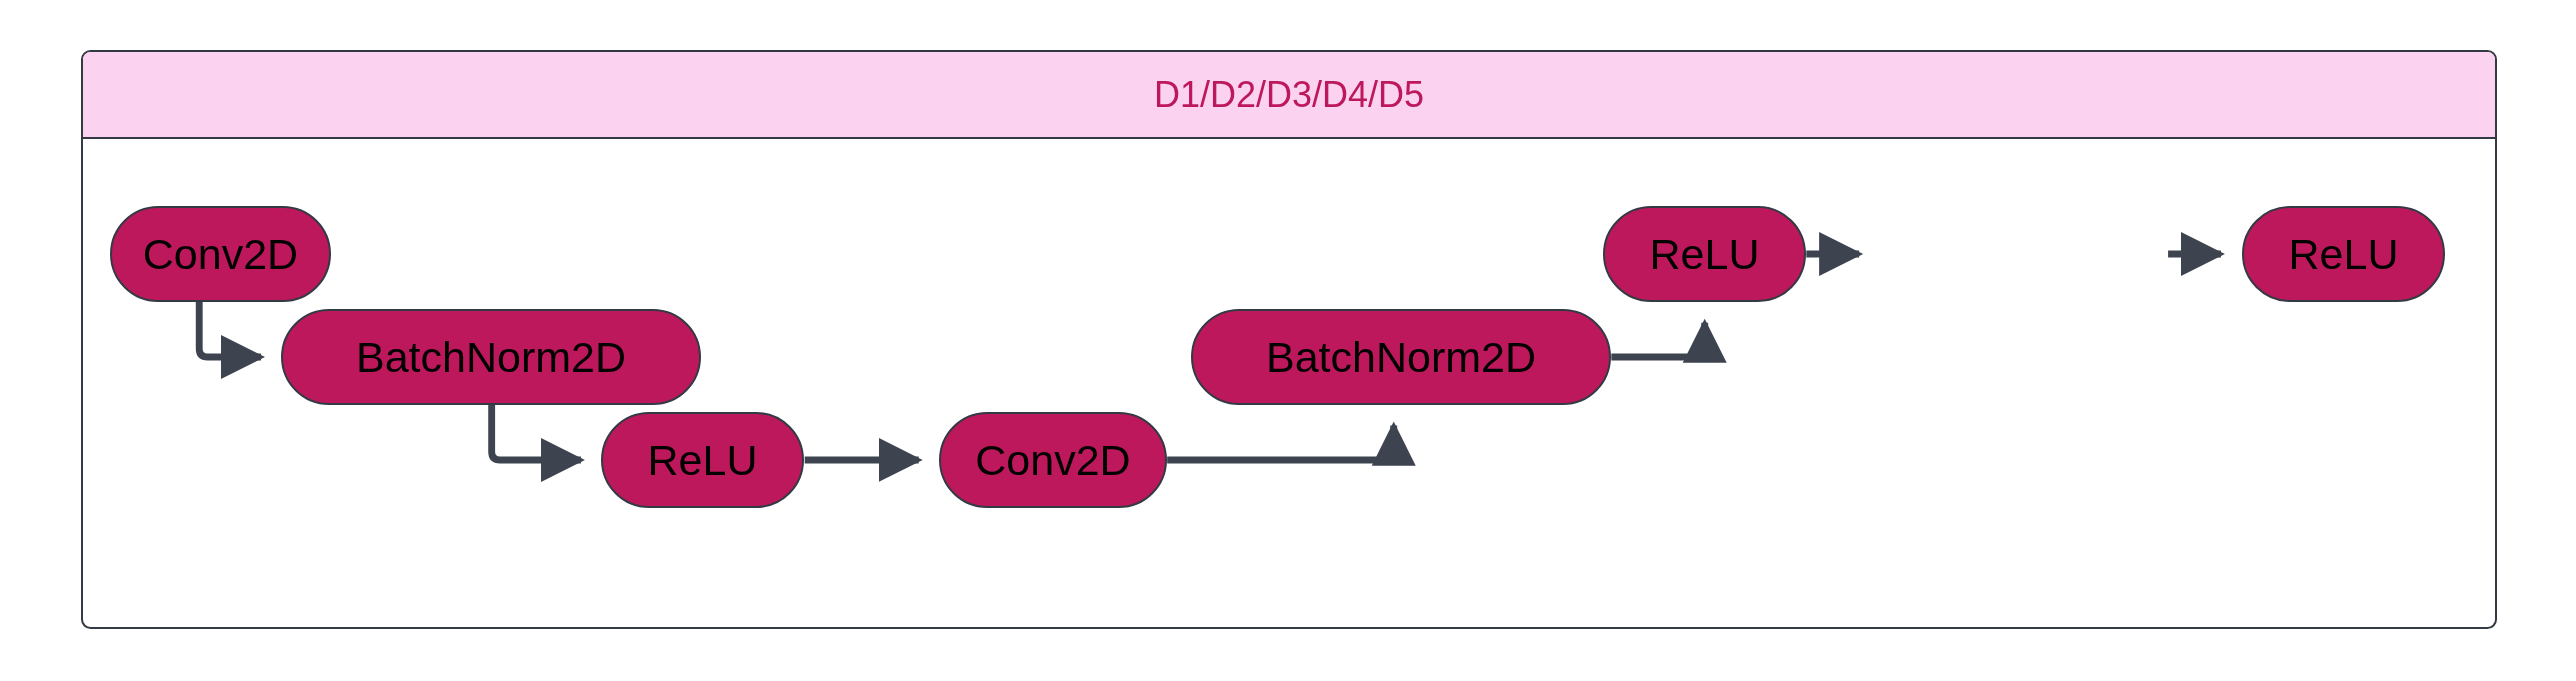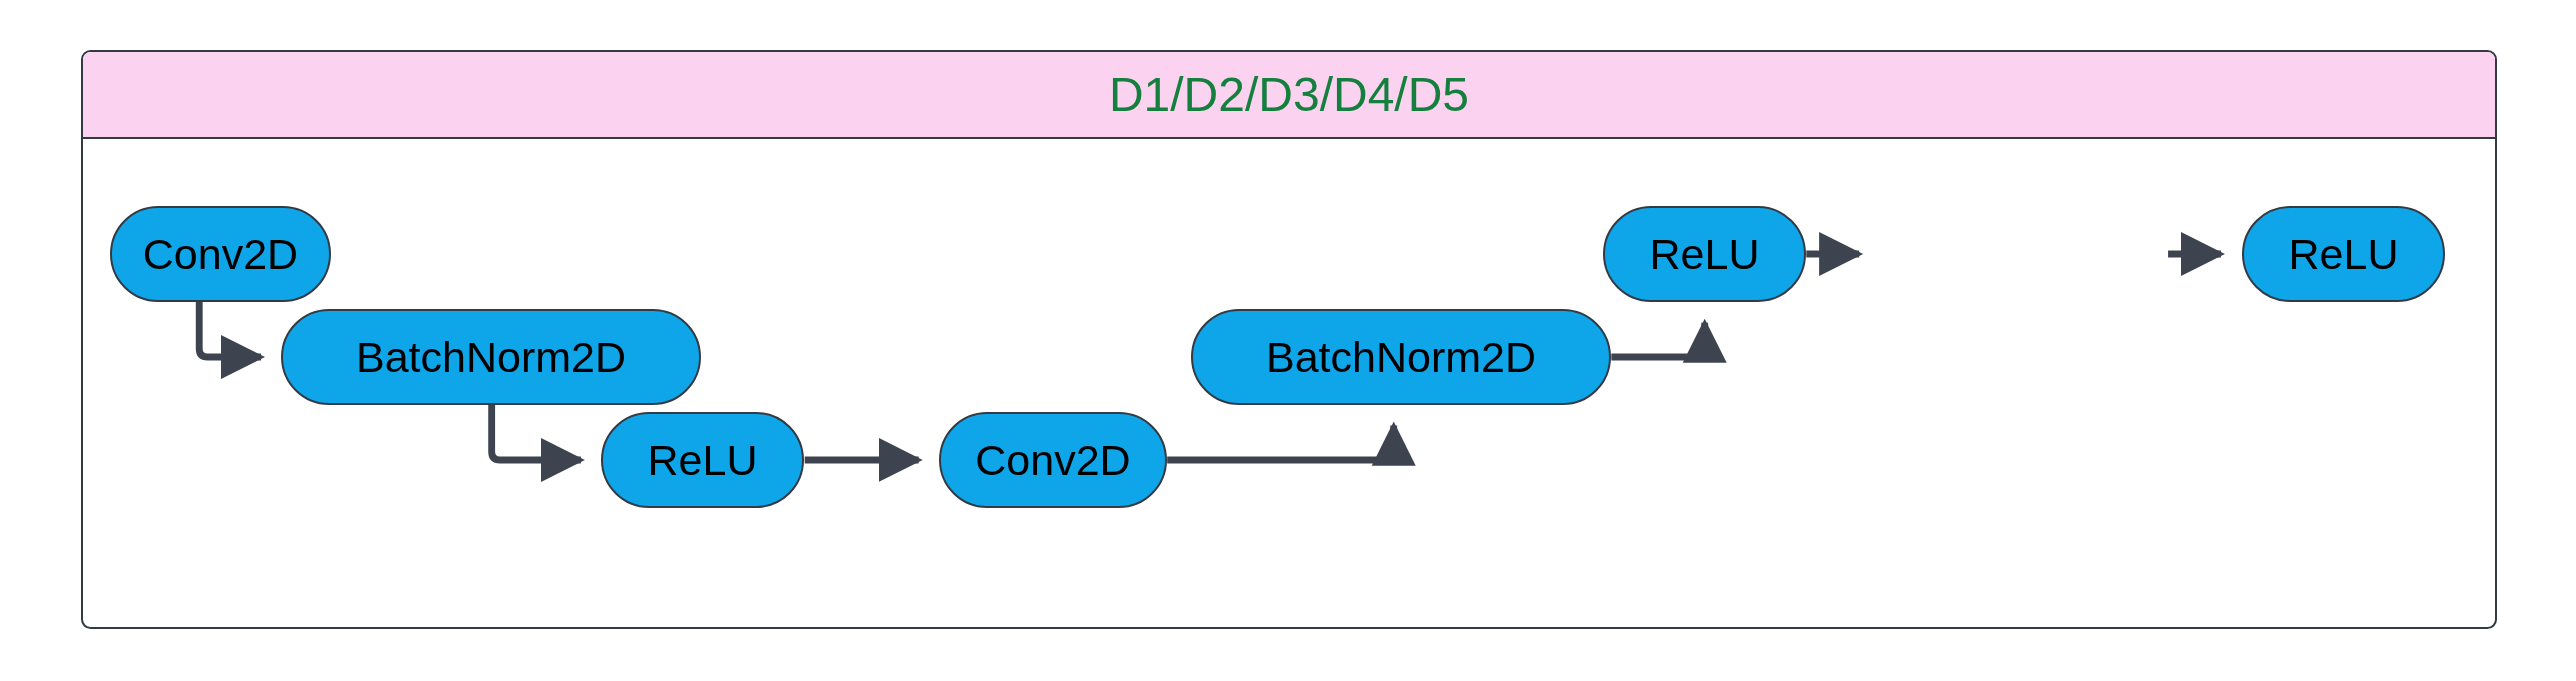--- a/index.html
+++ b/index.html
@@ -19,35 +19,35 @@
   }
   .subgraph-header{
     position:absolute; left:0; top:0;
     width:100%; height:87px;
     background:#fbd2f0;
     border-bottom:2.7px solid #343a43;
     box-sizing:border-box;
     display:flex; align-items:center; justify-content:center;
   }
   .subgraph-title{
-    font-size:48px;
-    color:#15803d;
+    font-size:36px;
+    color:#be185d;
     letter-spacing:0px;
     line-height:1;
     white-space:nowrap;
   }
 
   
   .edge-layer{position:absolute;left:0;top:0;width:2576px;height:681px;pointer-events:none;}
 
   
   .node{
     position:absolute;
     box-sizing:border-box;
-    background:#0ea5e9;
+    background:#be185d;
     border:2.7px solid #343a43;
     border-radius:48px;
     display:flex;align-items:center;justify-content:center;text-align:right;
   }
   .node-label{
     font-size:43px;
     color:#000000;
     line-height:1;
     white-space:nowrap;
     padding:0 4.1px;

